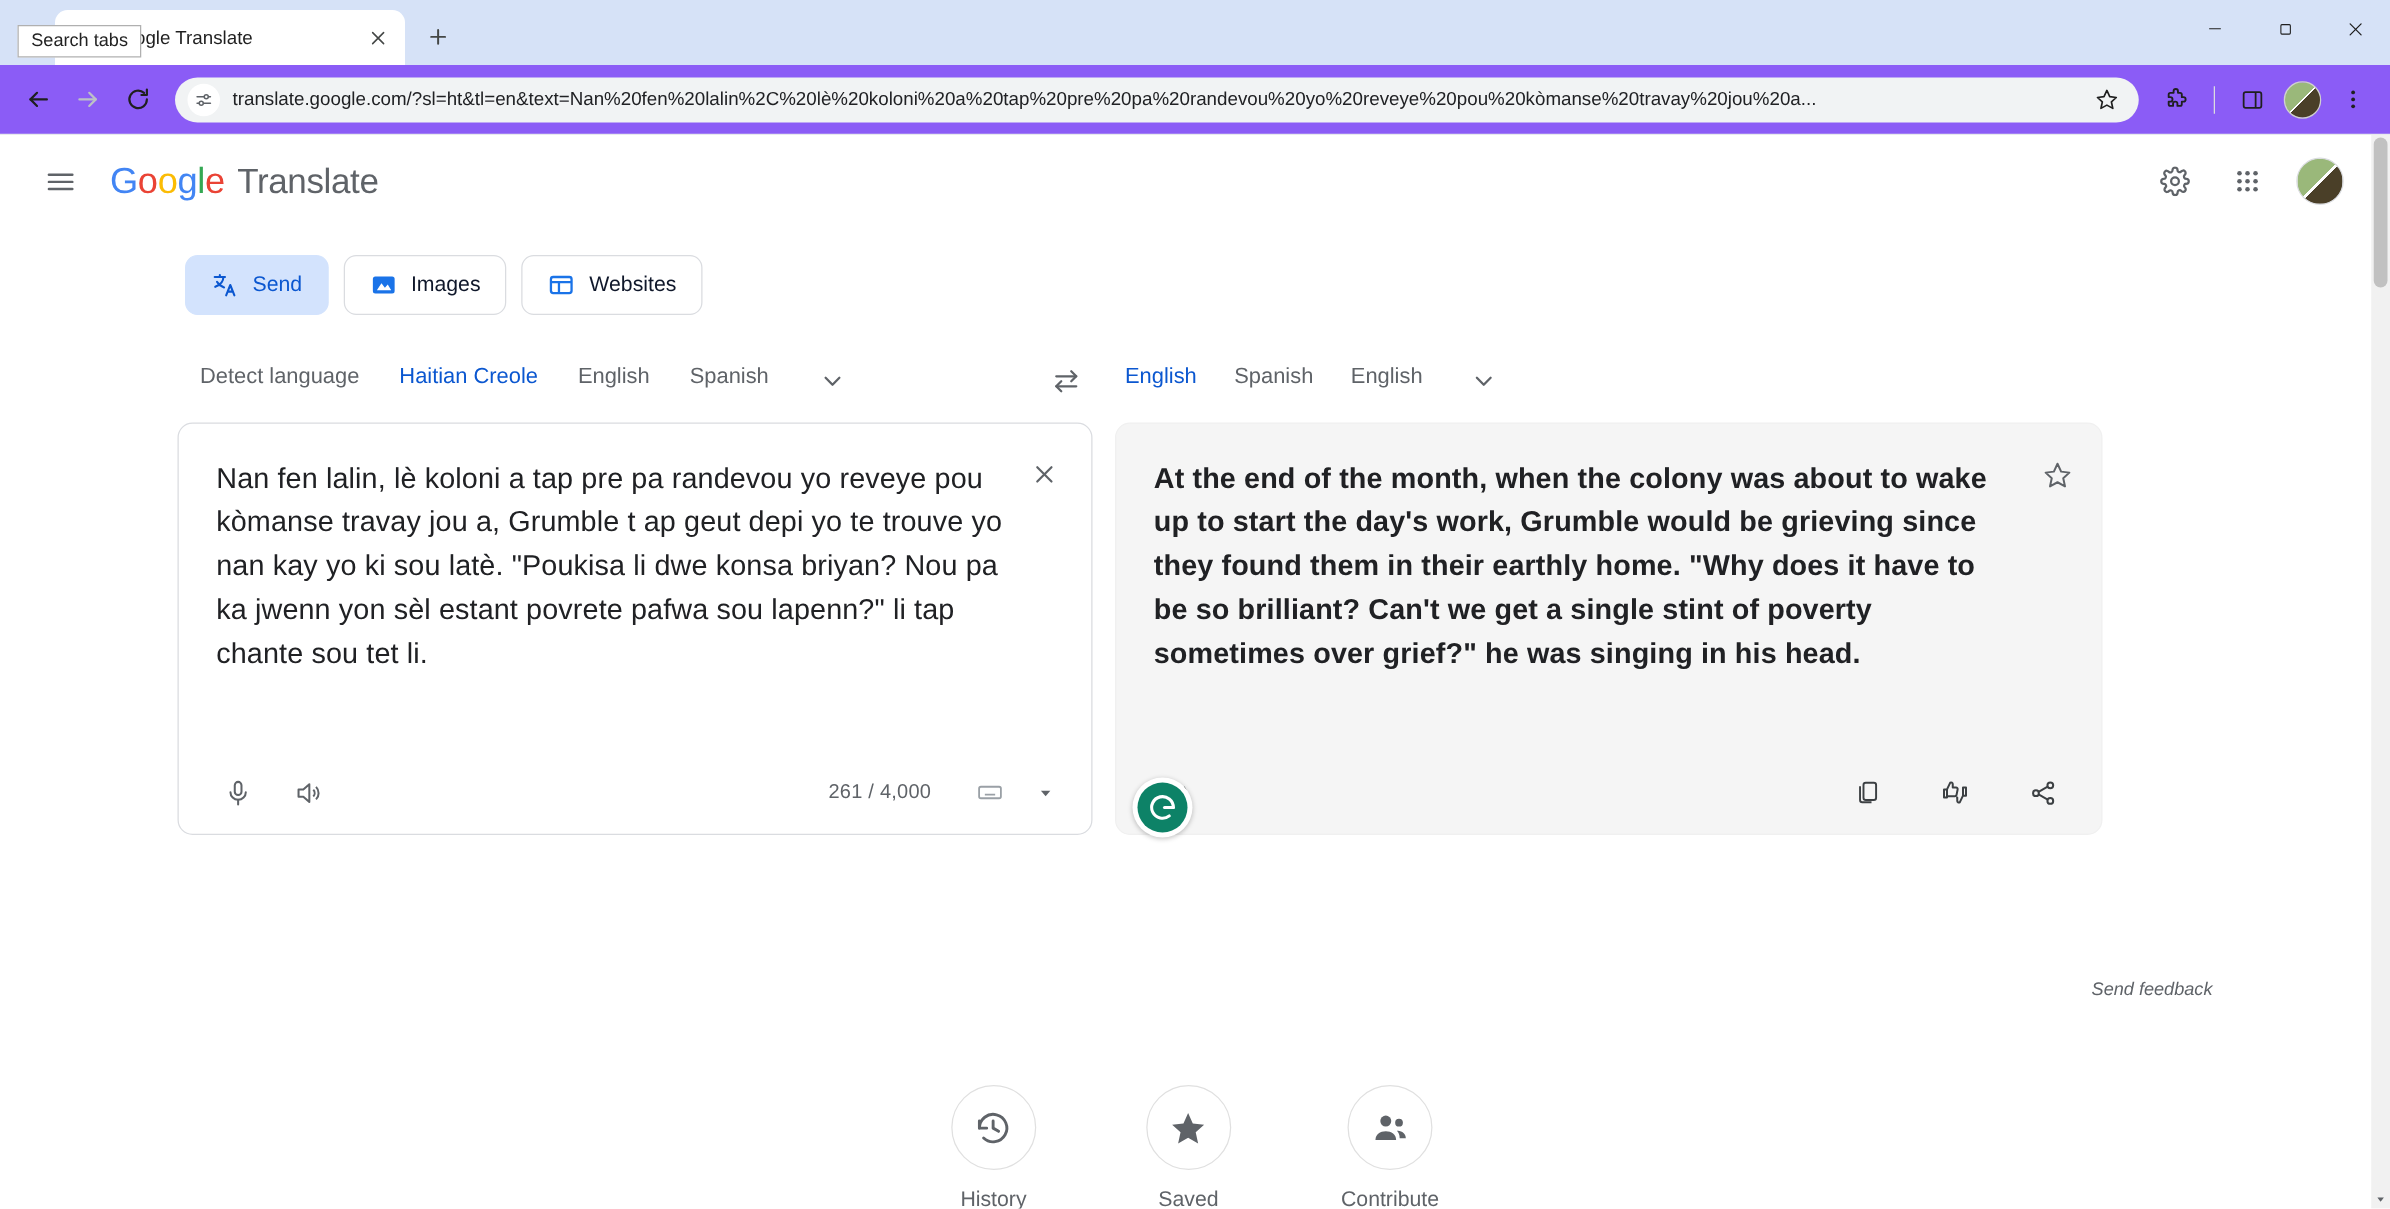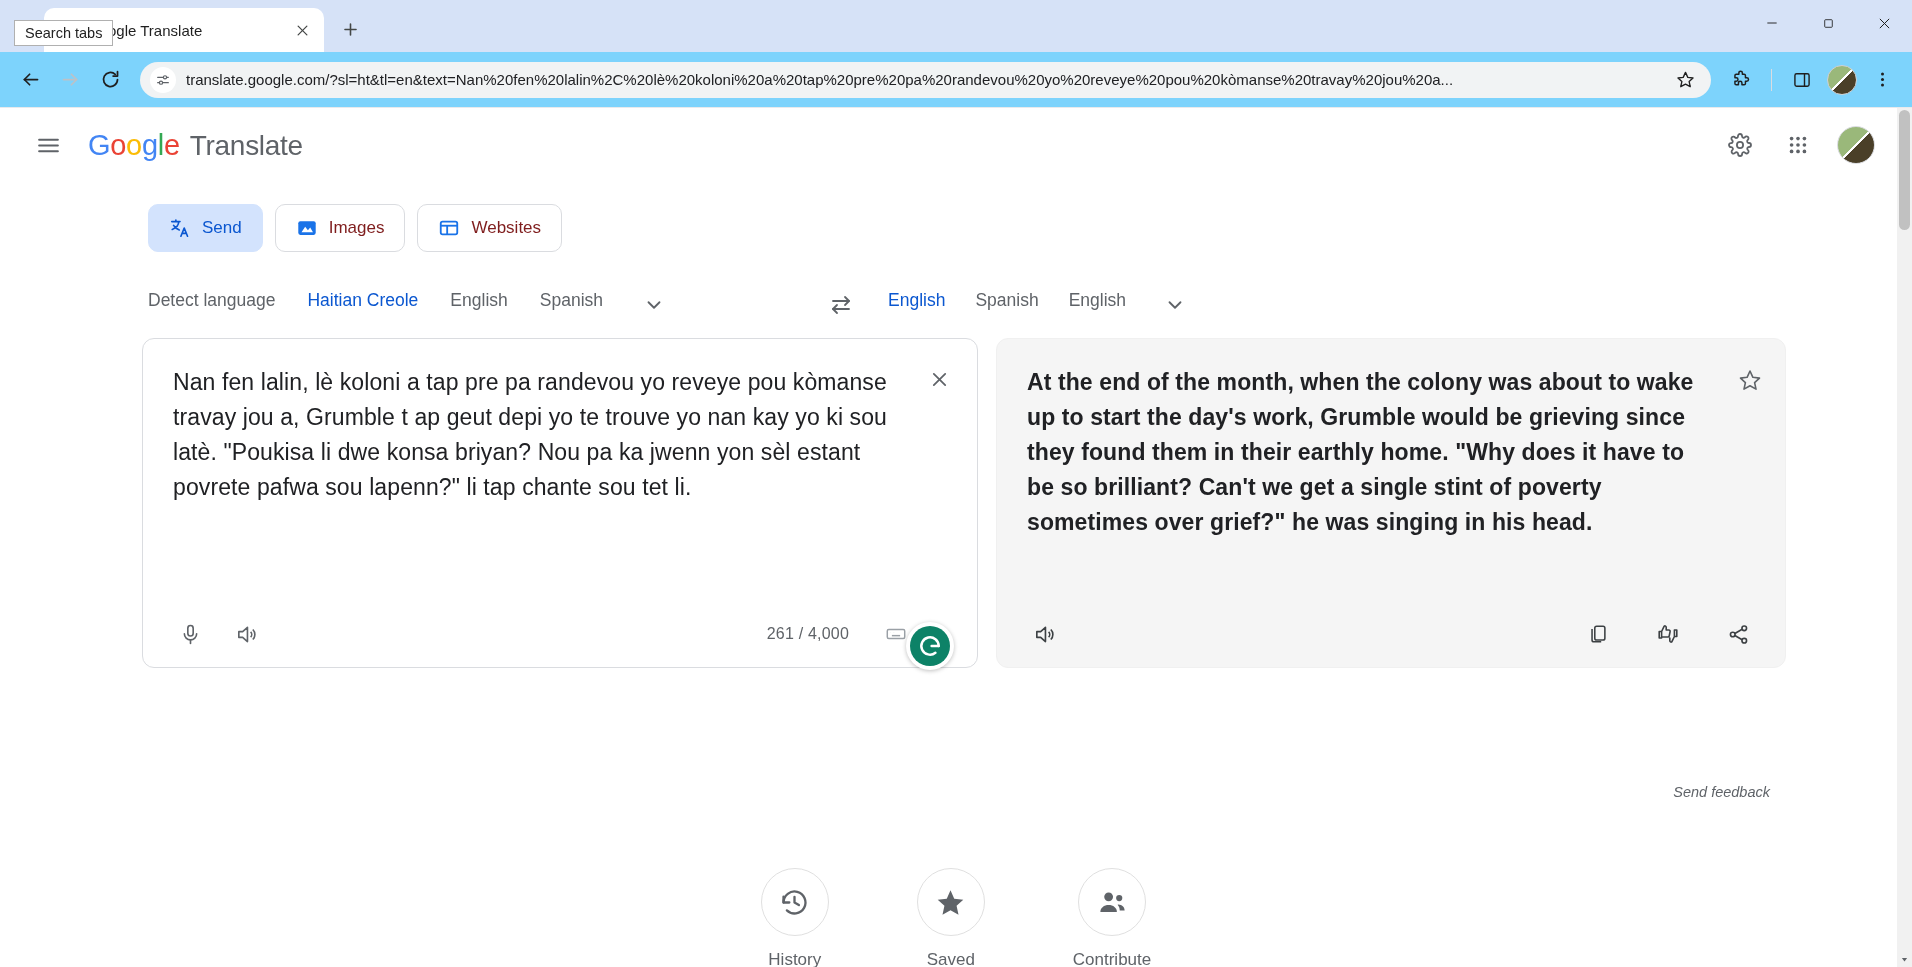--- a/index.html
+++ b/index.html
@@ -38,21 +38,21 @@
   .win-controls { position: absolute; right: 0; top: 0; height: 46px; display: flex; }
   .win-btn { width: 56px; height: 46px; display: flex; align-items: center; justify-content: center; }
 
   .tooltip {
     position: absolute; left: 14px; top: 20px; background: #ffffff;
     border: 1px solid #b0b0b0; padding: 4px 10px; font-size: 14.5px; color: #222;
     z-index: 50; white-space: nowrap;
   }
 
   .toolbar {
-    height: 56px; background: #7dd3fc; display: flex; align-items: center;
+    height: 56px; background: #8b5cf6; display: flex; align-items: center;
     padding: 0 12px; gap: 4px; border-bottom: 1px solid #e8eaed; justify-content: space-between;
   }
   .tb-btn { width: 36px; height: 36px; display: flex; align-items: center; justify-content: center; border-radius: 50%; }
   .omnibox {
     flex: 1 1 auto; height: 36px; background: #f1f3f4; border-radius: 18px;
     display: flex; align-items: center; padding: 0 12px 0 10px; gap: 10px;
     margin: 0 8px; overflow: hidden;
   }
   .omni-icon { width: 26px; height: 26px; background: #ffffff; border-radius: 50%;
                display: flex; align-items: center; justify-content: center; flex: 0 0 auto; }
@@ -82,41 +82,41 @@
   .hdr-avatar {
     width: 38px; height: 38px; border-radius: 50%;
     background: linear-gradient(135deg,#9ab87a 0% 48%, #fdfdfd 48% 52%, #4a3f28 52% 100%);
     border: 1px solid #dadce0;
   }
 
   .modes { display: flex; gap: 12px; padding: 22px 0 0 148px; }
   .mode {
     height: 48px; border: 1px solid #dadce0; border-radius: 10px;
     display: flex; align-items: center; gap: 11px; padding: 0 20px;
-    font-size: 17px; color: #7f1d1d;
+    font-size: 17px; color: #0f172a;
   }
   .mode.active { background: #d3e3fd; border-color: #d3e3fd; color: #0b57d0; }
   .mode svg { flex: 0 0 auto; }
 
   .lang-row { display: flex; align-items: center; padding: 30px 0 0 0; }
-  .lang-left { width: 812px; padding-left: 148px; display: flex; align-items: center; gap: 32px; }
+  .lang-left { width: 812px; padding-left: 148px; display: flex; align-items: center; gap: 32px; margin-left: 12px; }
   .lang-right { flex: 1 1 auto; display: flex; align-items: center; gap: 30px; }
   .lang {
     font-size: 17.5px; color: #5f6368; padding-bottom: 10px; white-space: nowrap;
   }
   .lang.active { color: #0b57d0; font-weight: 500; }
   .lang-caret { width: 34px; height: 34px; display: flex; align-items: center; justify-content: center; margin-left: 2px;}
   .swap-btn { width: 46px; height: 46px; display: flex; align-items: center; justify-content: center;
               border-radius: 50%; margin: 0 24px 0 6px; }
 
   .panels { display: flex; padding: 10px 0 0 142px; gap: 18px; position: relative; }
   .panel {
     border-radius: 12px; position: relative; display: flex; flex-direction: column;
   }
-  .panel.src { width: 836px; min-height: 330px; border: 1px solid #dadce0; background: #ffffff; }
+  .panel.src { width: 732px; min-height: 330px; border: 1px solid #dadce0; background: #ffffff; }
   .panel.dst { width: 790px; min-height: 330px; background: #f5f5f5; border: 1px solid #f0f0f0;}
 
   .panel-body { flex: 1 1 auto; padding: 26px 30px 10px 30px; position: relative; }
   .src .panel-body { padding-right: 70px; }
   .dst .panel-body { padding-right: 76px; font-weight: bold; }
   .src-text {
     font-size: 23px; line-height: 35px; color: #202124; white-space: pre-wrap;
     letter-spacing: 0.1px;
   }
   .dst-text {

